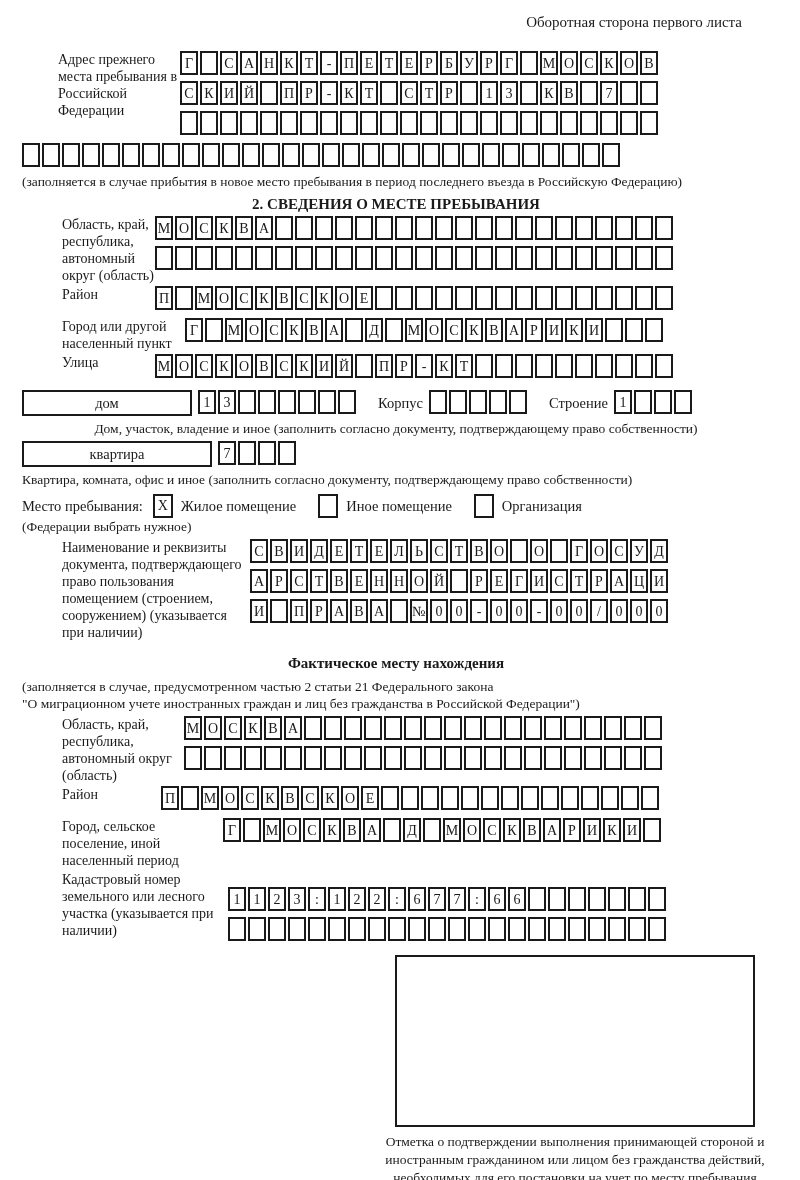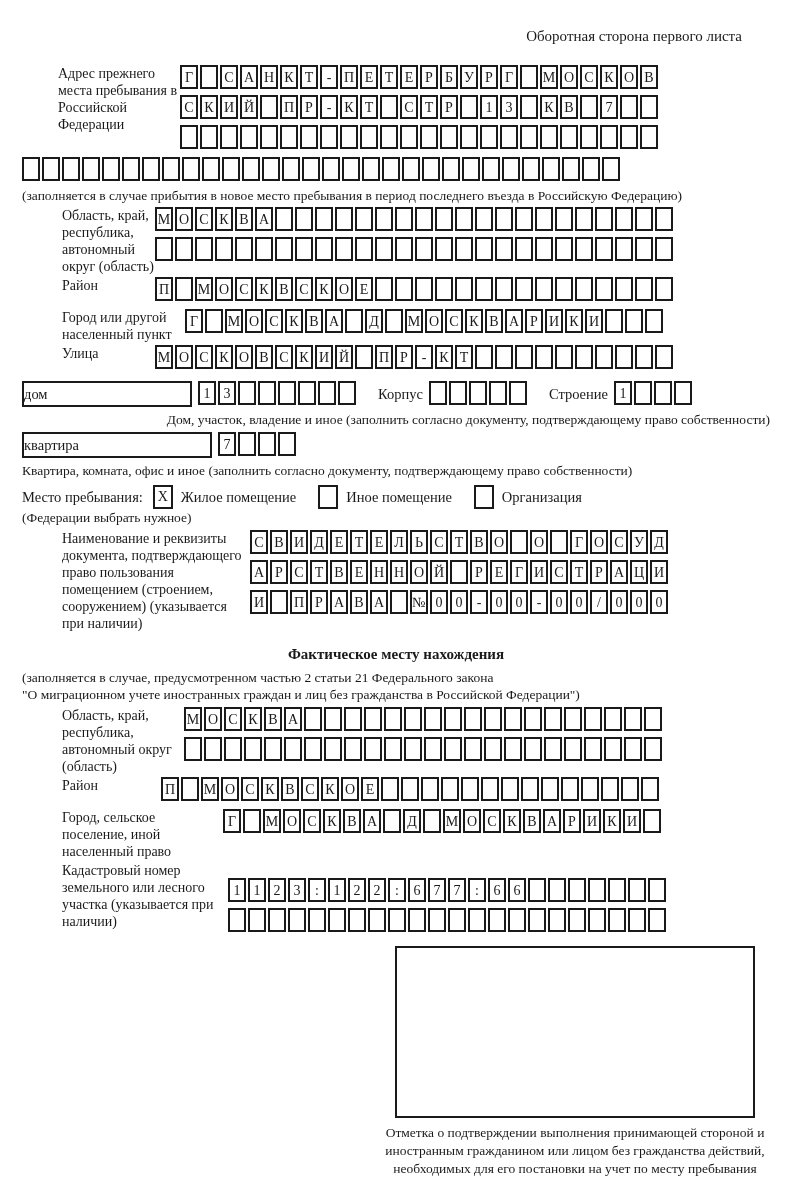--- a/index.html
+++ b/index.html
@@ -2,21 +2,21 @@
 <html lang="ru"><head>
 <meta charset="utf-8">
 <style>
   * { margin:0; padding:0; box-sizing:border-box; }
   html,body { background:#ffffff; }
   body {
     width:800px; height:1180px; overflow:hidden;
     font-family:"Liberation Serif","DejaVu Serif",serif;
     color:#1a1a1a; font-size:14px;
   }
-  .page { width:800px; height:1180px; padding:28px 30px 0 22px; }
+  .page { width:800px; height:1180px; padding:14px 30px 0 22px; }
 
   .corner-note { text-align:right; font-size:15px; padding-right:28px; }
 
   .row { display:flex; align-items:flex-start; }
   .label { font-size:14px; line-height:17px; }
 
   
   .boxrow { white-space:nowrap; height:28px; margin-bottom:2px; }
   .cell {
     display:inline-block; width:18px; height:24px;
@@ -43,21 +43,21 @@
   .lab-228 { width:228px; padding-left:40px; }
 
   .group { margin-top:3px; }
   .mt2 { margin-top:2px; }
   .mt4 { margin-top:4px; }
   .mt6 { margin-top:6px; }
 
   
   .named-box {
     display:inline-block; border:2px solid #1a1a1a; height:26px;
-    line-height:22px; font-size:14.5px;
+    text-align:center; line-height:22px; font-size:14.5px;
     vertical-align:top; margin-right:6px;
   }
   .house-box { width:170px; }
   .apt-box   { width:190px; }
   .inline-lab { display:inline-block; font-size:14.5px; line-height:26px; vertical-align:top; margin:0 6px 0 20px; }
   .hrow { white-space:nowrap; }
 
   
   .stay-row { margin-top:6px; display:flex; align-items:center; }
   .stay-label { font-size:14.5px; margin-right:10px; }
@@ -88,20 +88,21 @@
     <div class="label prev-label">Адрес прежнего места пребывания в Российской Федерации</div>
     <div>
       <div class="boxrow"><span class="cell">Г</span><span class="cell"></span><span class="cell">С</span><span class="cell">А</span><span class="cell">Н</span><span class="cell">К</span><span class="cell">Т</span><span class="cell">-</span><span class="cell">П</span><span class="cell">Е</span><span class="cell">Т</span><span class="cell">Е</span><span class="cell">Р</span><span class="cell">Б</span><span class="cell">У</span><span class="cell">Р</span><span class="cell">Г</span><span class="cell"></span><span class="cell">М</span><span class="cell">О</span><span class="cell">С</span><span class="cell">К</span><span class="cell">О</span><span class="cell">В</span></div>
       <div class="boxrow"><span class="cell">С</span><span class="cell">К</span><span class="cell">И</span><span class="cell">Й</span><span class="cell"></span><span class="cell">П</span><span class="cell">Р</span><span class="cell">-</span><span class="cell">К</span><span class="cell">Т</span><span class="cell"></span><span class="cell">С</span><span class="cell">Т</span><span class="cell">Р</span><span class="cell"></span><span class="cell">1</span><span class="cell">3</span><span class="cell"></span><span class="cell">К</span><span class="cell">В</span><span class="cell"></span><span class="cell">7</span><span class="cell"></span><span class="cell"></span></div>
       <div class="boxrow"><span class="cell"></span><span class="cell"></span><span class="cell"></span><span class="cell"></span><span class="cell"></span><span class="cell"></span><span class="cell"></span><span class="cell"></span><span class="cell"></span><span class="cell"></span><span class="cell"></span><span class="cell"></span><span class="cell"></span><span class="cell"></span><span class="cell"></span><span class="cell"></span><span class="cell"></span><span class="cell"></span><span class="cell"></span><span class="cell"></span><span class="cell"></span><span class="cell"></span><span class="cell"></span><span class="cell"></span></div>
     </div>
   </div>
   <div class="boxrow full-row"><span class="cell"></span><span class="cell"></span><span class="cell"></span><span class="cell"></span><span class="cell"></span><span class="cell"></span><span class="cell"></span><span class="cell"></span><span class="cell"></span><span class="cell"></span><span class="cell"></span><span class="cell"></span><span class="cell"></span><span class="cell"></span><span class="cell"></span><span class="cell"></span><span class="cell"></span><span class="cell"></span><span class="cell"></span><span class="cell"></span><span class="cell"></span><span class="cell"></span><span class="cell"></span><span class="cell"></span><span class="cell"></span><span class="cell"></span><span class="cell"></span><span class="cell"></span><span class="cell"></span><span class="cell"></span></div>
   <div class="note">(заполняется в случае прибытия в новое место пребывания в период последнего въезда в Российскую Федерацию)</div>
 
+  <div class="heading mt6">2. СВЕДЕНИЯ О МЕСТЕ ПРЕБЫВАНИЯ</div>
 
   <div class="row group">
     <div class="label lab-140">Область, край, республика, автономный округ (область)</div>
     <div>
       <div class="boxrow"><span class="cell">М</span><span class="cell">О</span><span class="cell">С</span><span class="cell">К</span><span class="cell">В</span><span class="cell">А</span><span class="cell"></span><span class="cell"></span><span class="cell"></span><span class="cell"></span><span class="cell"></span><span class="cell"></span><span class="cell"></span><span class="cell"></span><span class="cell"></span><span class="cell"></span><span class="cell"></span><span class="cell"></span><span class="cell"></span><span class="cell"></span><span class="cell"></span><span class="cell"></span><span class="cell"></span><span class="cell"></span><span class="cell"></span><span class="cell"></span></div>
       <div class="boxrow"><span class="cell"></span><span class="cell"></span><span class="cell"></span><span class="cell"></span><span class="cell"></span><span class="cell"></span><span class="cell"></span><span class="cell"></span><span class="cell"></span><span class="cell"></span><span class="cell"></span><span class="cell"></span><span class="cell"></span><span class="cell"></span><span class="cell"></span><span class="cell"></span><span class="cell"></span><span class="cell"></span><span class="cell"></span><span class="cell"></span><span class="cell"></span><span class="cell"></span><span class="cell"></span><span class="cell"></span><span class="cell"></span><span class="cell"></span></div>
     </div>
   </div>
 
   <div class="row mt2">
@@ -115,21 +116,21 @@
   </div>
 
   <div class="row mt2">
     <div class="label lab-140">Улица</div>
     <div class="boxrow"><span class="cell">М</span><span class="cell">О</span><span class="cell">С</span><span class="cell">К</span><span class="cell">О</span><span class="cell">В</span><span class="cell">С</span><span class="cell">К</span><span class="cell">И</span><span class="cell">Й</span><span class="cell"></span><span class="cell">П</span><span class="cell">Р</span><span class="cell">-</span><span class="cell">К</span><span class="cell">Т</span><span class="cell"></span><span class="cell"></span><span class="cell"></span><span class="cell"></span><span class="cell"></span><span class="cell"></span><span class="cell"></span><span class="cell"></span><span class="cell"></span><span class="cell"></span></div>
   </div>
 
   <div class="hrow mt6">
     <span class="named-box house-box">дом</span><span class="boxrow" style="display:inline-block"><span class="cell">1</span><span class="cell">3</span><span class="cell"></span><span class="cell"></span><span class="cell"></span><span class="cell"></span><span class="cell"></span><span class="cell"></span></span><span class="inline-lab">Корпус</span><span class="boxrow" style="display:inline-block"><span class="cell"></span><span class="cell"></span><span class="cell"></span><span class="cell"></span><span class="cell"></span></span><span class="inline-lab">Строение</span><span class="boxrow" style="display:inline-block"><span class="cell">1</span><span class="cell"></span><span class="cell"></span><span class="cell"></span></span>
   </div>
-  <div class="note" style="text-align:right">Дом, участок, владение и иное (заполнить согласно документу, подтверждающему право собственности)</div>
+  <div class="note" style="text-align:center">Дом, участок, владение и иное (заполнить согласно документу, подтверждающему право собственности)</div>
 
   <div class="hrow mt4">
     <span class="named-box apt-box">квартира</span><span class="boxrow" style="display:inline-block"><span class="cell">7</span><span class="cell"></span><span class="cell"></span><span class="cell"></span></span>
   </div>
   <div class="note" style="text-align:left">Квартира, комната, офис и иное (заполнить согласно документу, подтверждающему право собственности)</div>
 
   <div class="stay-row">
     <span class="stay-label">Место пребывания:</span>
     <span class="chk">X</span>
     <span class="opt-label">Жилое помещение</span>
@@ -160,21 +161,21 @@
       <div class="boxrow"><span class="cell"></span><span class="cell"></span><span class="cell"></span><span class="cell"></span><span class="cell"></span><span class="cell"></span><span class="cell"></span><span class="cell"></span><span class="cell"></span><span class="cell"></span><span class="cell"></span><span class="cell"></span><span class="cell"></span><span class="cell"></span><span class="cell"></span><span class="cell"></span><span class="cell"></span><span class="cell"></span><span class="cell"></span><span class="cell"></span><span class="cell"></span><span class="cell"></span><span class="cell"></span><span class="cell"></span></div>
     </div>
   </div>
 
   <div class="row mt2">
     <div class="label lab-140a">Район</div>
     <div class="boxrow"><span class="cell">П</span><span class="cell"></span><span class="cell">М</span><span class="cell">О</span><span class="cell">С</span><span class="cell">К</span><span class="cell">В</span><span class="cell">С</span><span class="cell">К</span><span class="cell">О</span><span class="cell">Е</span><span class="cell"></span><span class="cell"></span><span class="cell"></span><span class="cell"></span><span class="cell"></span><span class="cell"></span><span class="cell"></span><span class="cell"></span><span class="cell"></span><span class="cell"></span><span class="cell"></span><span class="cell"></span><span class="cell"></span><span class="cell"></span></div>
   </div>
 
   <div class="row mt2">
-    <div class="label lab-205">Город, сельское поселение, иной населенный право</div>
+    <div class="label lab-205">Город, сельское поселение, иной населенный период</div>
     <div class="boxrow"><span class="cell">Г</span><span class="cell"></span><span class="cell">М</span><span class="cell">О</span><span class="cell">С</span><span class="cell">К</span><span class="cell">В</span><span class="cell">А</span><span class="cell"></span><span class="cell">Д</span><span class="cell"></span><span class="cell">М</span><span class="cell">О</span><span class="cell">С</span><span class="cell">К</span><span class="cell">В</span><span class="cell">А</span><span class="cell">Р</span><span class="cell">И</span><span class="cell">К</span><span class="cell">И</span><span class="cell"></span></div>
   </div>
 
   <div class="row mt2">
     <div class="label lab-206">Кадастровый номер земельного или лесного участка (указывается при наличии)</div>
     <div style="padding-top:16px">
       <div class="boxrow"><span class="cell">1</span><span class="cell">1</span><span class="cell">2</span><span class="cell">3</span><span class="cell">:</span><span class="cell">1</span><span class="cell">2</span><span class="cell">2</span><span class="cell">:</span><span class="cell">6</span><span class="cell">7</span><span class="cell">7</span><span class="cell">:</span><span class="cell">6</span><span class="cell">6</span><span class="cell"></span><span class="cell"></span><span class="cell"></span><span class="cell"></span><span class="cell"></span><span class="cell"></span><span class="cell"></span></div>
       <div class="boxrow"><span class="cell"></span><span class="cell"></span><span class="cell"></span><span class="cell"></span><span class="cell"></span><span class="cell"></span><span class="cell"></span><span class="cell"></span><span class="cell"></span><span class="cell"></span><span class="cell"></span><span class="cell"></span><span class="cell"></span><span class="cell"></span><span class="cell"></span><span class="cell"></span><span class="cell"></span><span class="cell"></span><span class="cell"></span><span class="cell"></span><span class="cell"></span><span class="cell"></span></div>
     </div>
   </div>

